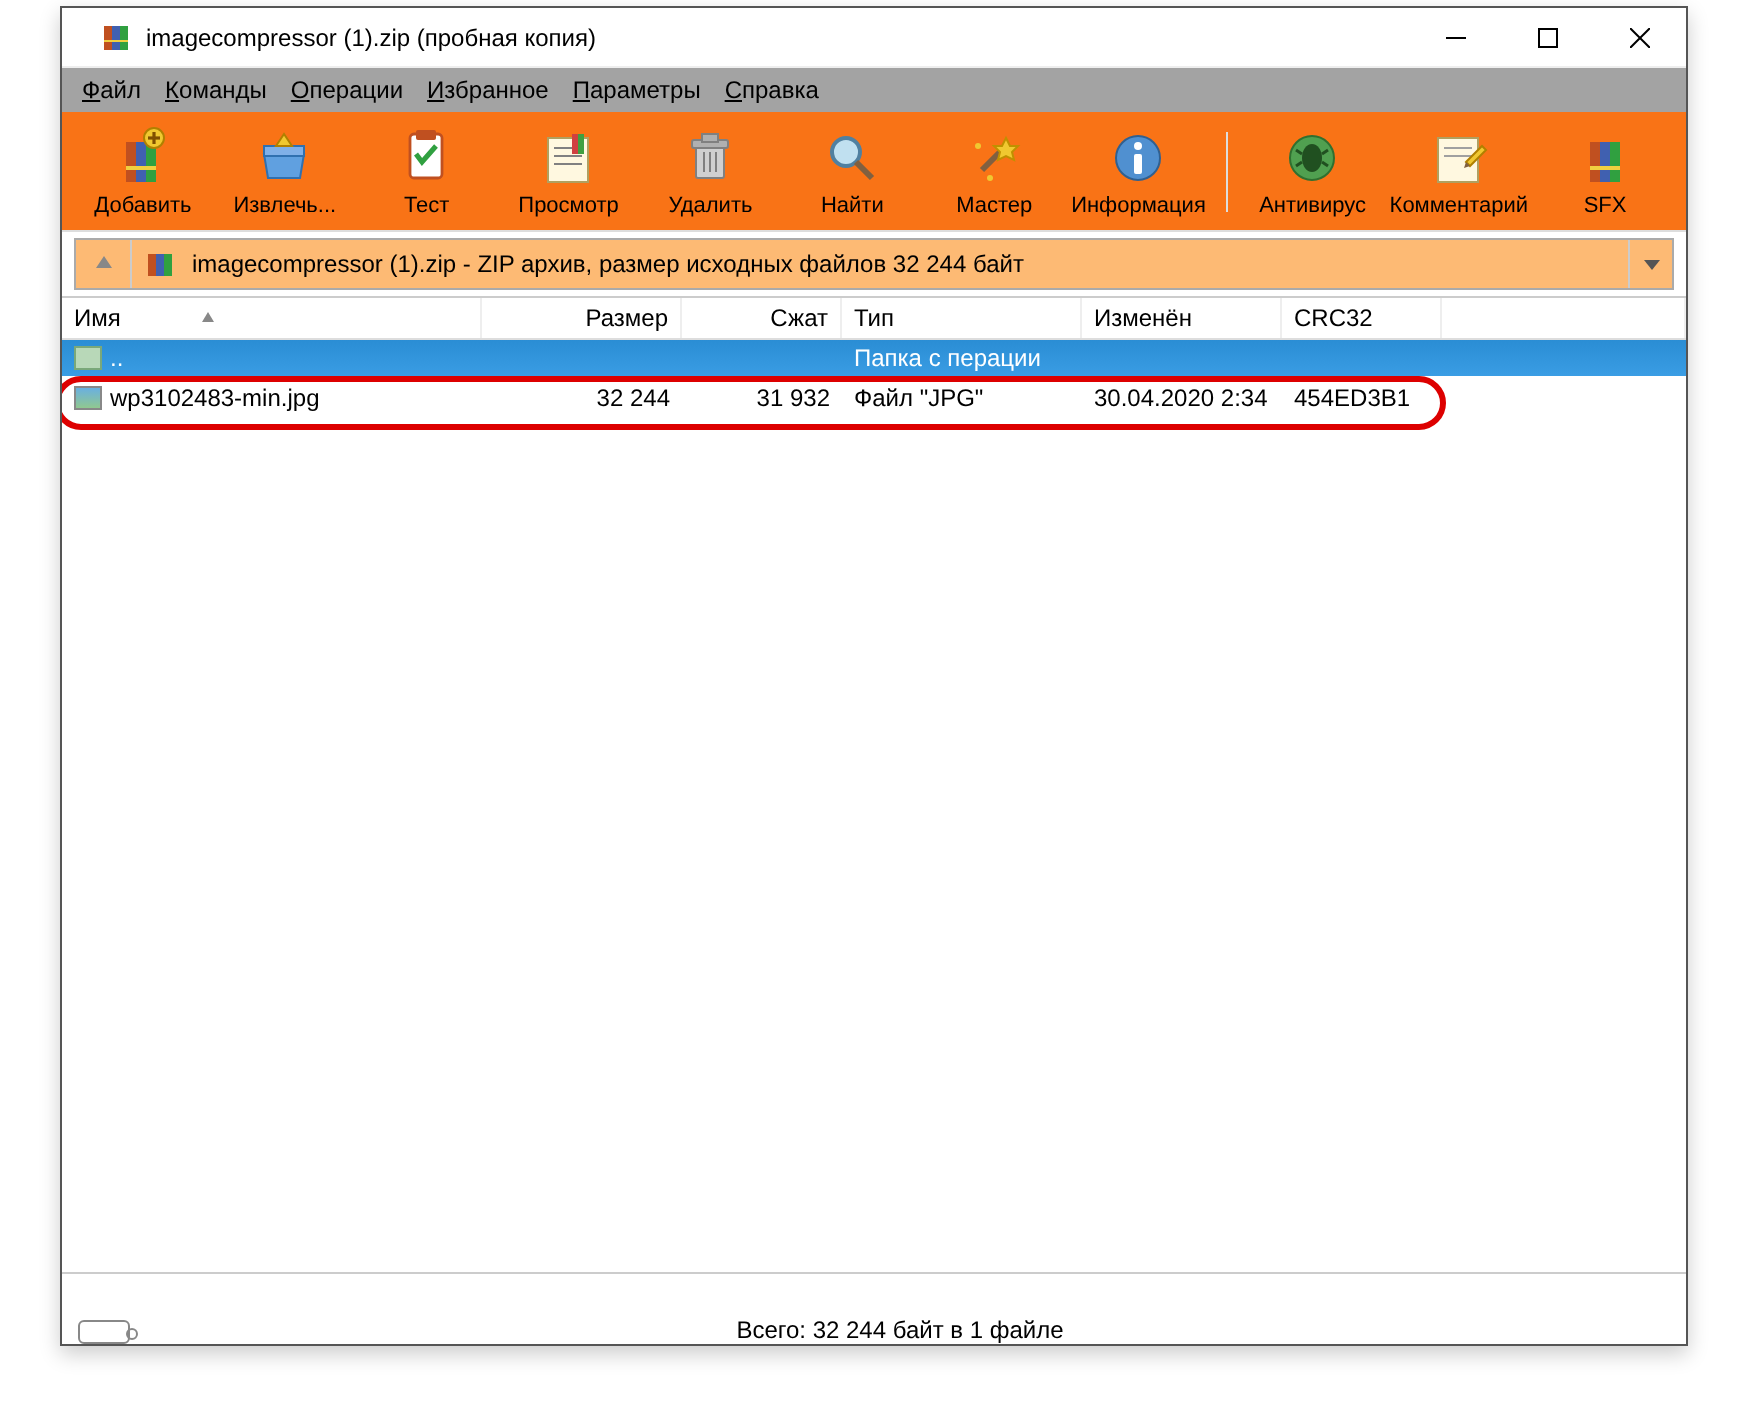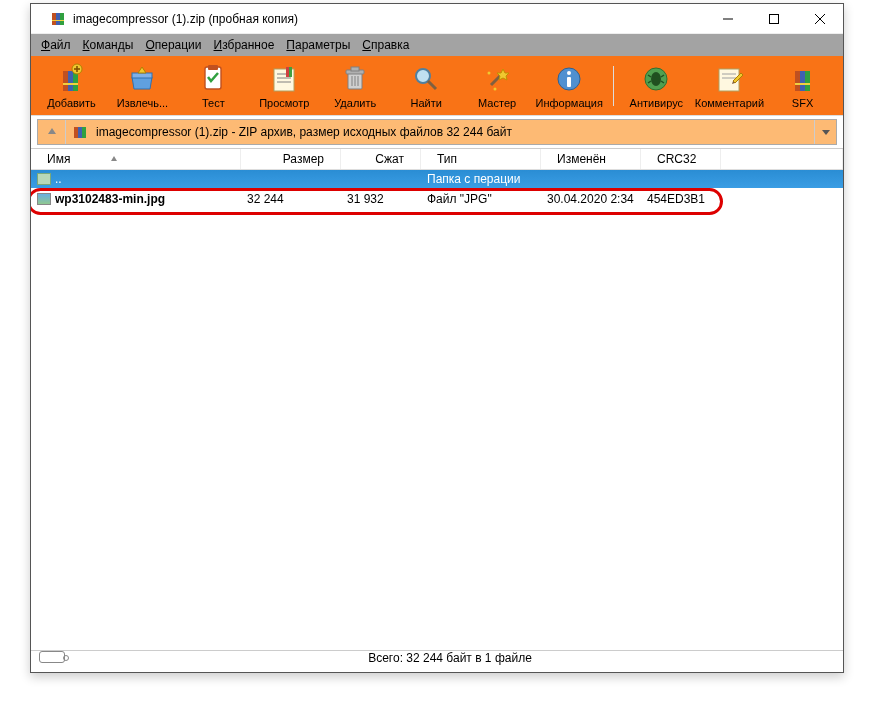--- a/index.html
+++ b/index.html
@@ -23,38 +23,38 @@
   .tool .tlabel { margin-top:2px; }
   .tool-sep { width:1px; height:40px; background:#ddd; margin:0 4px; }
   
   .pathbar { height: 26px; display:flex; align-items:center; border: 1px solid #aaa; margin: 3px 6px; background:#fdba74; }
   .pathbar .up-btn { width:28px; display:flex; align-items:center; justify-content:center; border-right:1px solid #ccc; height:100%; }
   .pathbar .path-icon { width:16px; height:16px; margin: 0 6px; }
   .pathbar .path-text { flex:1; font-size:12px; padding: 0 2px; }
   .pathbar .drop { width:22px; display:flex; align-items:center; justify-content:center; border-left:1px solid #ccc; height:100%; }
   
   .header-row { height:22px; display:grid; grid-template-columns: 210px 100px 80px 120px 100px 80px 1fr; font-size:12px; border-top:1px solid #ccc; border-bottom:1px solid #ddd; background:#fff; }
-  .header-row .hcell { padding:3px 16px; border-right:1px solid #eee; display:flex; align-items:center; }
+  .header-row .hcell { padding:3px 6px; border-right:1px solid #eee; display:flex; align-items:center; }
   .header-row .hcell.r { justify-content:flex-end; }
   
   .listarea { flex:1; background:#fff; position: relative; overflow:hidden; }
   .parent-row { height:18px; background: linear-gradient(#2a8dd4,#3a9de4); display:grid; grid-template-columns: 210px 100px 80px 120px 100px 80px 1fr; font-size:12px; color:#fff; align-items:center; }
   .parent-row .pcell { padding:0 6px; display:flex; align-items:center; }
   .parent-row .dots { display:flex; align-items:center; gap:4px; }
   .parent-row .foldicon { width:14px; height:12px; background:#b8d8b8; border:1px solid #7aa87a; }
   
   .file-row { height:22px; display:grid; grid-template-columns: 210px 100px 80px 120px 100px 80px 1fr; font-size:12px; align-items:center; color:#000; }
   .file-row .fcell { padding:0 6px; }
-  .file-row .fcell.r { }
-  .file-row .fname { display:flex; align-items:center; gap:4px;font-weight:bold; }
+  .file-row .fcell.r { text-align:right; }
+  .file-row .fname { display:flex; align-items:center; gap:4px; }
   .file-row .fimg { width:14px; height:12px; background: linear-gradient(#6ab0e0,#90c890); border:1px solid #888; }
   
   .highlight-ring { position:absolute; left: -4px; top: 18px; right: 120px; height: 27px; border:3px solid #d00; border-radius: 14px; pointer-events:none; }
   
-  .statusbar { height: 22px; border-top:1px solid #ccc; display:flex; align-items:flex-start; font-size:12px; padding:0 8px; }
+  .statusbar { height: 36px; border-top:1px solid #ccc; display:flex; align-items:flex-end; font-size:12px; padding:0 8px; }
   .statusbar .left { display:flex; align-items:center; gap:6px; }
   .statusbar .spacer { flex:1; }
   .statusbar .right { }
   .disk-icon { width:26px; height:12px; border:1px solid #888; border-radius:3px; position:relative; }
   .disk-icon::after { content:''; position:absolute; right:-5px; top:3px; width:4px; height:4px; border:1px solid #888; border-radius:50%; }
   
   svg { display:block; }
 </style>
 </head>
 <body>

